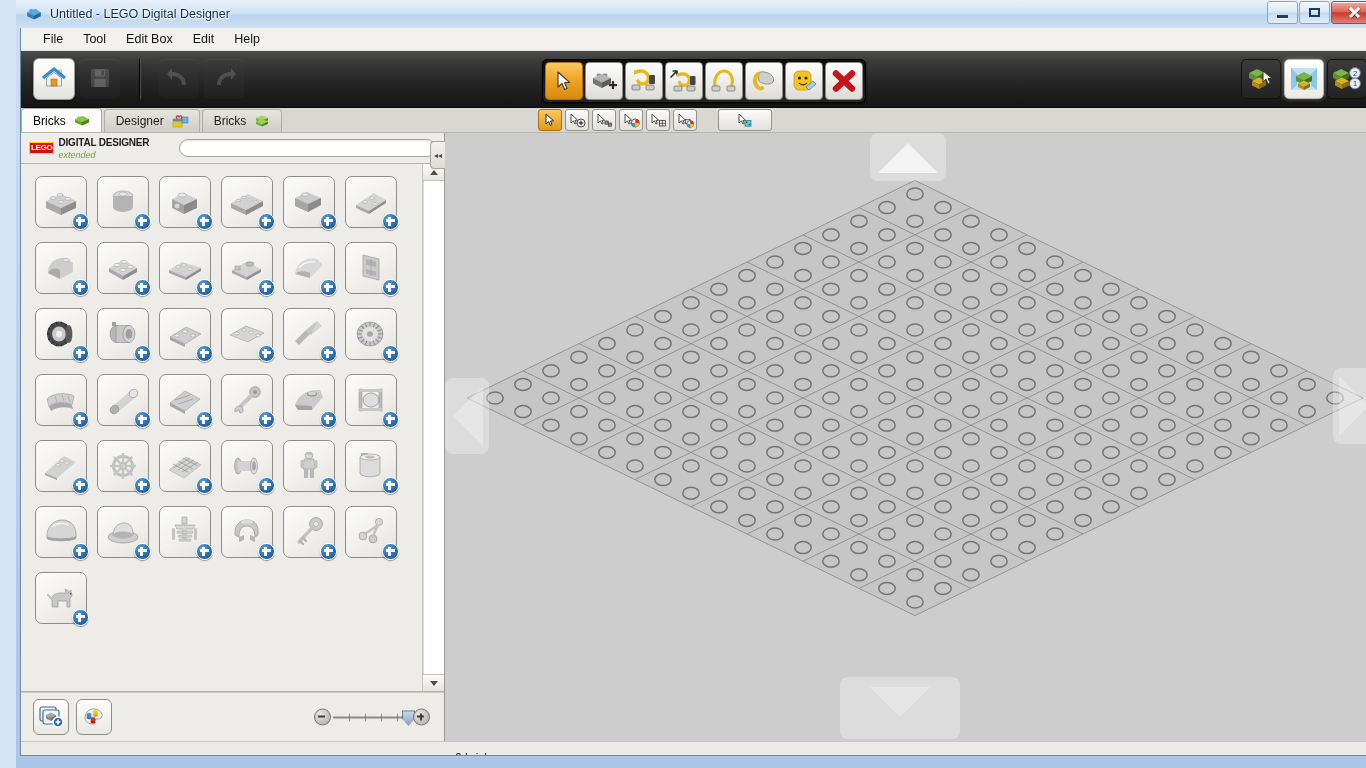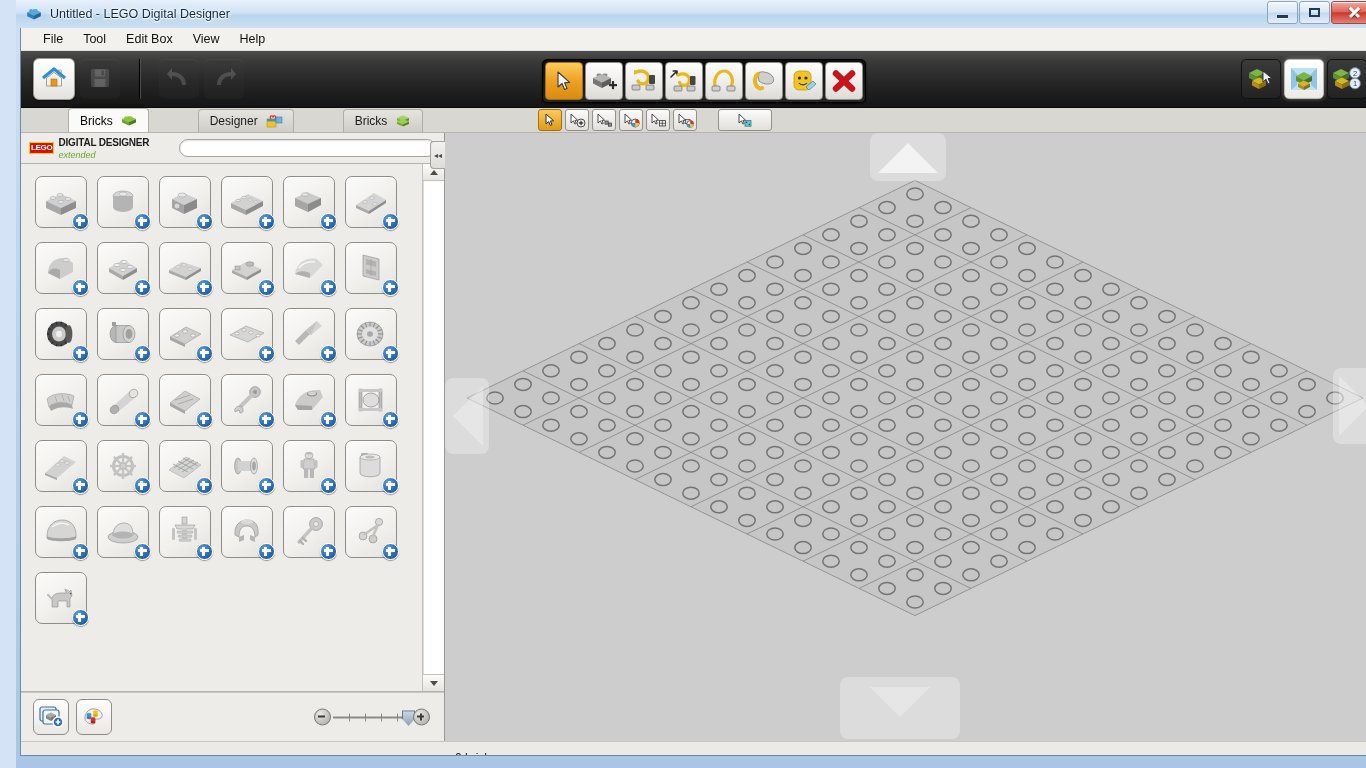--- a/index.html
+++ b/index.html
@@ -141,21 +141,21 @@
     display:flex;align-items:flex-end;
     position:relative;
     border-bottom:1px solid #b6b4af;
   }
   .tab{
     height:22px;display:flex;align-items:center;gap:8px;
     padding:0 11px;margin-right:2px;
     border:1px solid #b0aea9;border-bottom:none;
     border-radius:4px 4px 0 0;
     background:linear-gradient(180deg,#e6e4df,#cfcdc8);
-    font-size:12px;color:#1b1b1b;margin-left:47px;
+    font-size:12px;color:#1b1b1b;
   }
   .tab.active{
     background:#fafaf8;border-color:#b0aea9;height:23px;
     color:#000;
   }
   .tab-icon{width:16px;height:14px;position:relative;}
 
   
   .subtools{
     position:absolute;left:517px;top:1px;display:flex;align-items:center;gap:3px;
@@ -372,21 +372,21 @@
           </div>
       </div>
     </div>
 
     <div class="client">
 
       <div class="menubar">
         <div class="menu-item">File</div>
         <div class="menu-item">Tool</div>
         <div class="menu-item">Edit Box</div>
-        <div class="menu-item">View</div>
+        <div class="menu-item">Edit</div>
         <div class="menu-item">Help</div>
       </div>
 
       <div class="toolbar">
         <div class="tb-left">
           <div class="tbtn light">
             <span>
               <svg width="26" height="24" viewBox="0 0 26 24">
                 <rect x="17" y="4" width="3.4" height="7" fill="#d8d6d1" stroke="#9b9993" stroke-width="0.6"></rect>
                 <path d="M2 12 L13 3 L24 12" fill="none" stroke="#2f8fd0" stroke-width="3.2" stroke-linejoin="round"></path>

